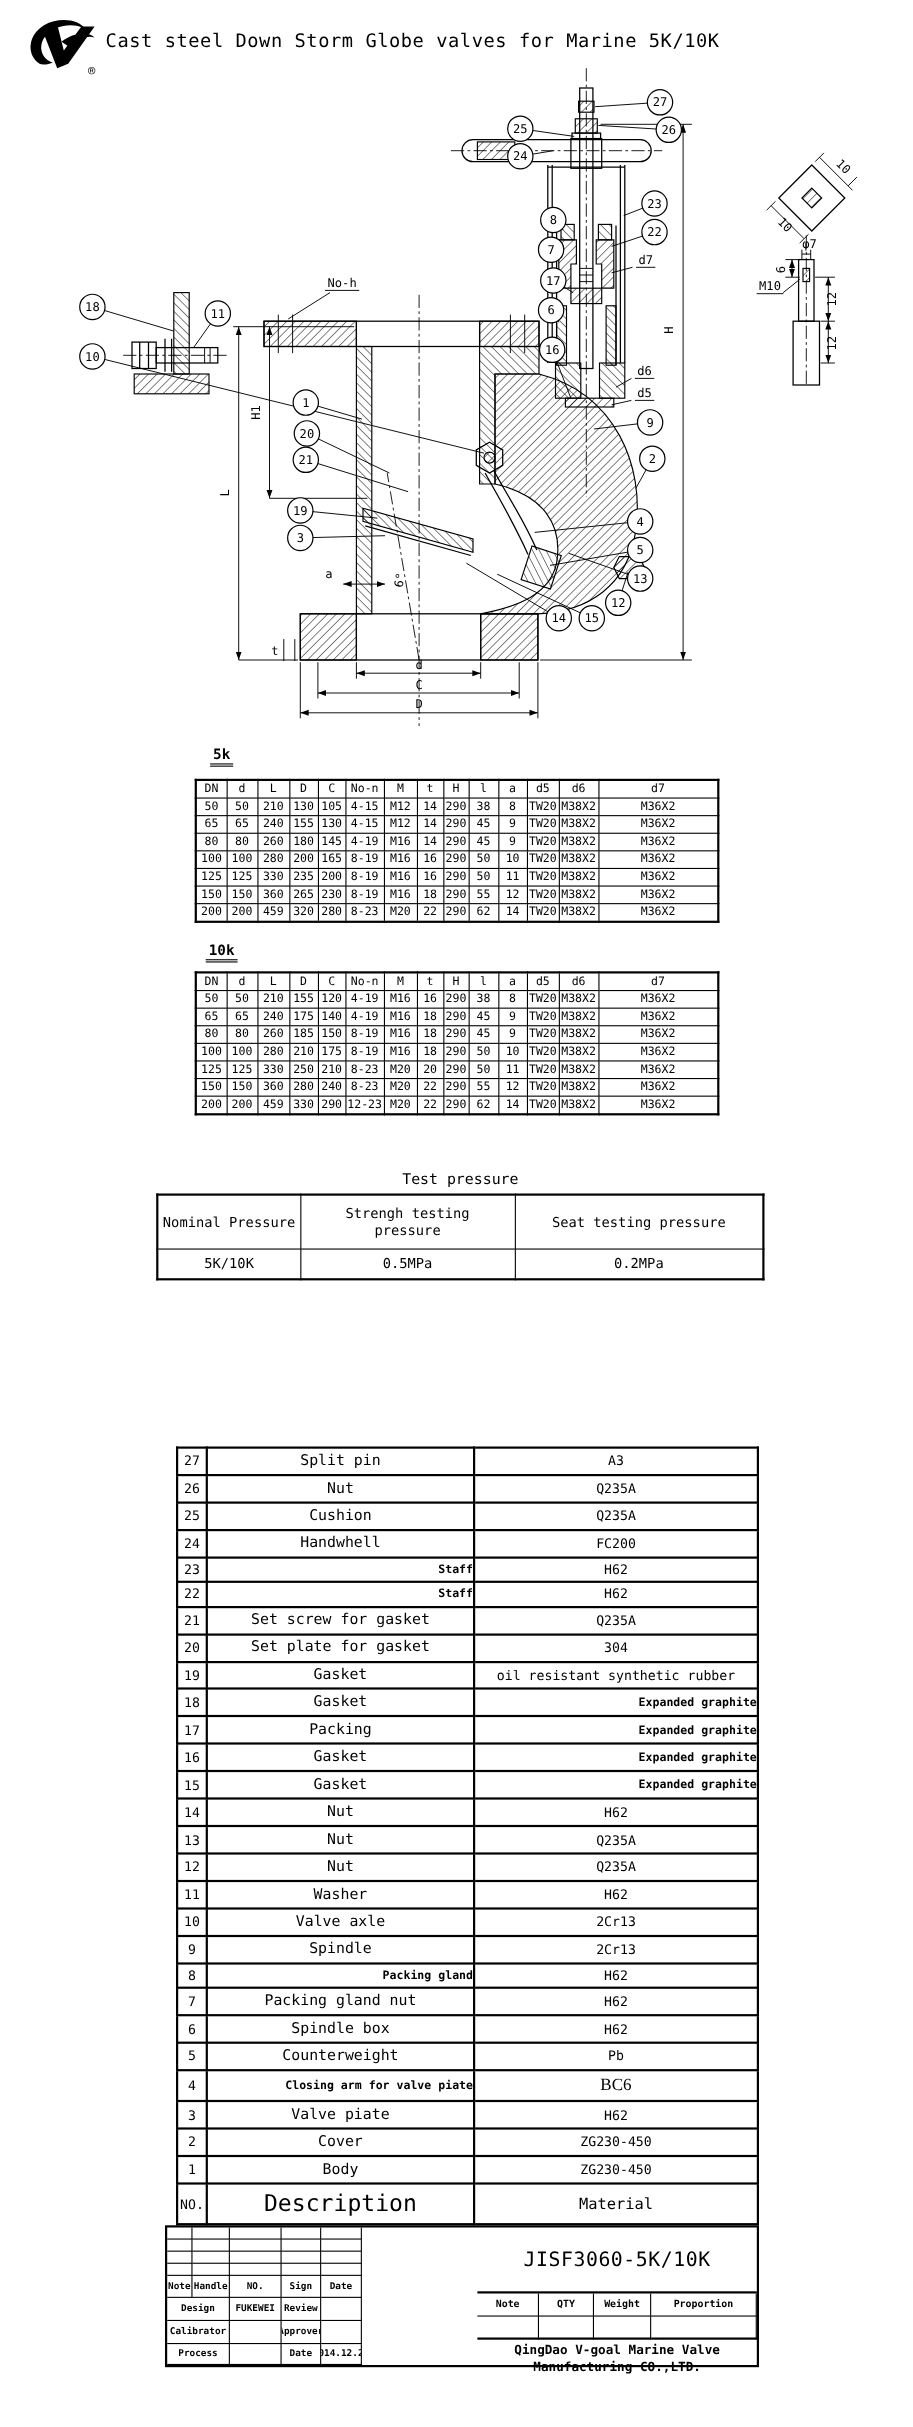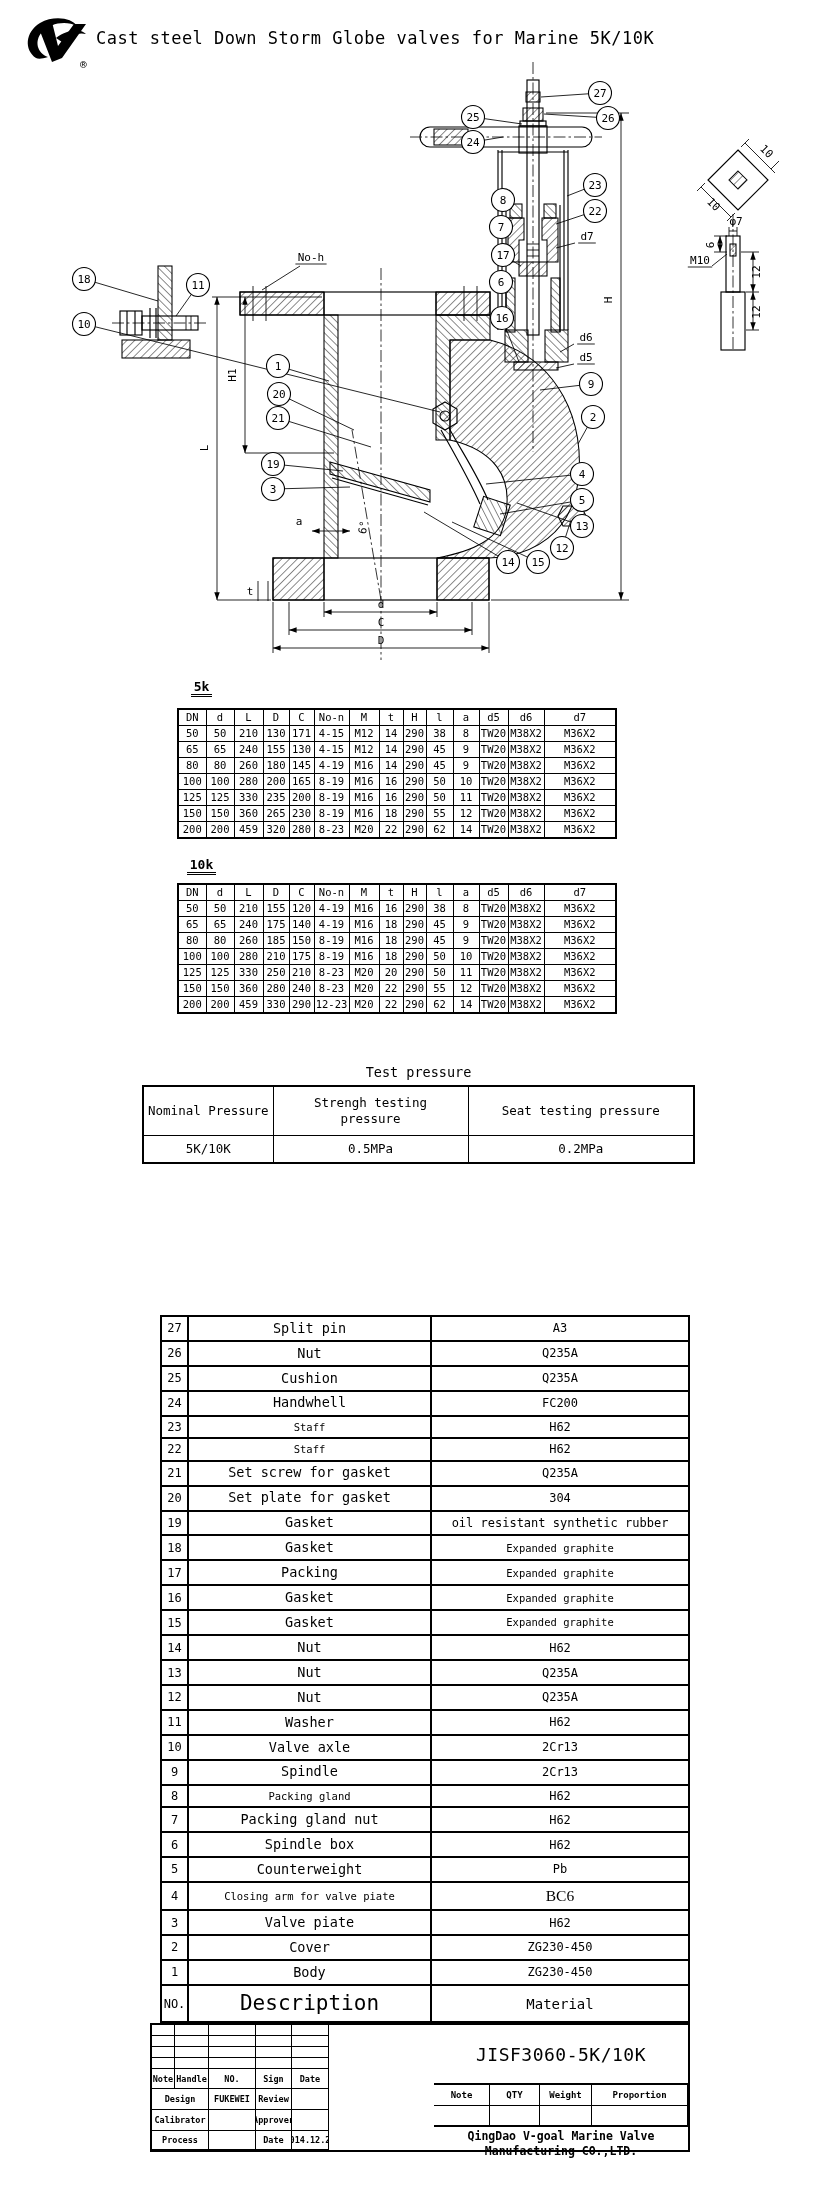--- a/index.html
+++ b/index.html
@@ -14,36 +14,36 @@
   .dl{stroke:#000;stroke-width:.85;fill:none;}
   .cl{stroke:#000;stroke-width:.8;fill:none;stroke-dasharray:12 3 2.5 3;}
   .hA{fill:url(#hA);stroke:#000;stroke-width:1.05;}
   .hB{fill:url(#hB);stroke:#000;stroke-width:1.05;}
   .dimtext{font-size:11px;}
   .balloon-num{font-size:11px;}
   
   .cap{position:absolute;width:403px;text-align:center;font-size:13px;font-weight:bold;}
   .cap span{border-bottom:3px double #000;padding:0 3px 0;}
   table{border-collapse:collapse;table-layout:fixed;}
-  .dimtbl{position:absolute;left:177px;width:440px;border:2px solid #000;}
+  .dimtbl{position:absolute;left:177px;width:477px;border:2px solid #000;}
   .dimtbl th,.dimtbl td{border:1.4px solid #000;font-weight:normal;font-size:10.5px;
        text-align:center;padding:0;height:15px;line-height:1.05;white-space:nowrap;overflow:hidden;}
   
   .test-title{position:absolute;left:142px;top:1064px;width:553px;text-align:center;font-size:13.5px;}
   .testtbl{position:absolute;left:142px;top:1085px;width:553px;border:2px solid #000;}
   .testtbl td{border:1.5px solid #000;text-align:center;font-size:12.5px;padding:0;line-height:1.25;}
   .testtbl .hrow td{height:48px;}
   .testtbl .drow td{height:26px;}
   
   .parts{position:absolute;left:160px;top:1315px;width:530px;height:708px;border:2px solid #000;}
   .parts td{border:2px solid #000;text-align:center;padding:0;line-height:1;}
   .parts .no{font-size:12px;}
   .parts .desc{font-size:13.5px;}
   .parts .mat{font-size:12px;margin-left:47px;}
-  .parts .sm{font-size:10.5px;font-weight:normal;}
+  .parts .sm{font-size:10.5px;font-weight:bold;text-align:right;}
   .parts .serif{font-family:"Liberation Serif",serif;font-size:15.5px;}
   .parts .foot .desc{font-size:21px;}
   .parts .foot .mat{font-size:14px;}
   
   .tb{position:absolute;left:150px;top:2023px;width:540px;height:129px;border:2px solid #000;box-sizing:border-box;}
   .tb *{box-sizing:border-box;}
   .tbl-left{position:absolute;left:0;top:0;width:177px;height:125px;display:grid;
      grid-template-columns:23px 34px 47px 36px 1fr;
      grid-template-rows:11px 11px 11px 11px 20px 21px 21px 1fr;
      font-size:8.5px;font-weight:bold;}
@@ -476,21 +476,21 @@
           <th>d6</th>
           <th>d7</th>
         </tr>
       </thead>
     <tbody>
         <tr>
           <td>50</td>
           <td>50</td>
           <td>210</td>
           <td>130</td>
-          <td>171</td>
+          <td>105</td>
           <td>4-15</td>
           <td>M12</td>
           <td>14</td>
           <td>290</td>
           <td>38</td>
           <td>8</td>
           <td>TW20</td>
           <td>M38X2</td>
           <td>M36X2</td>
         </tr>

